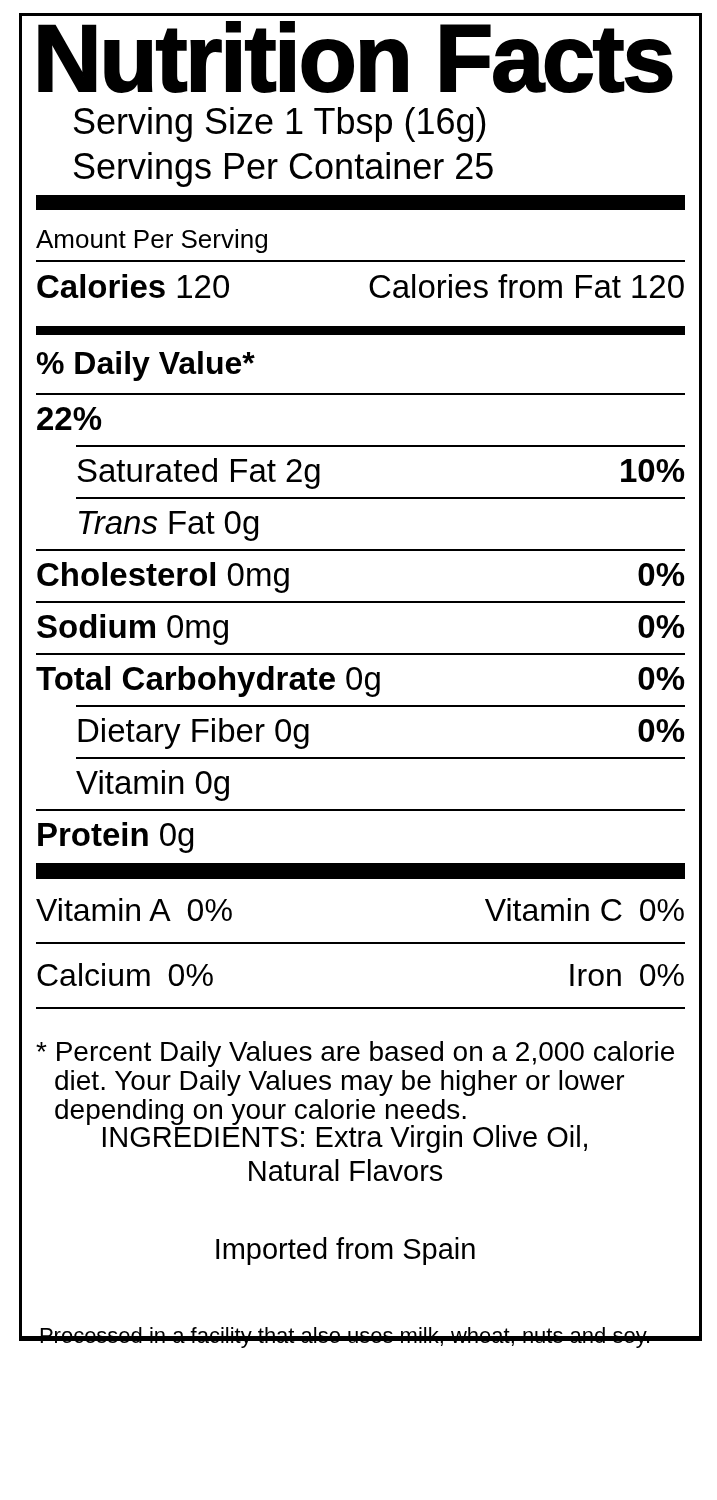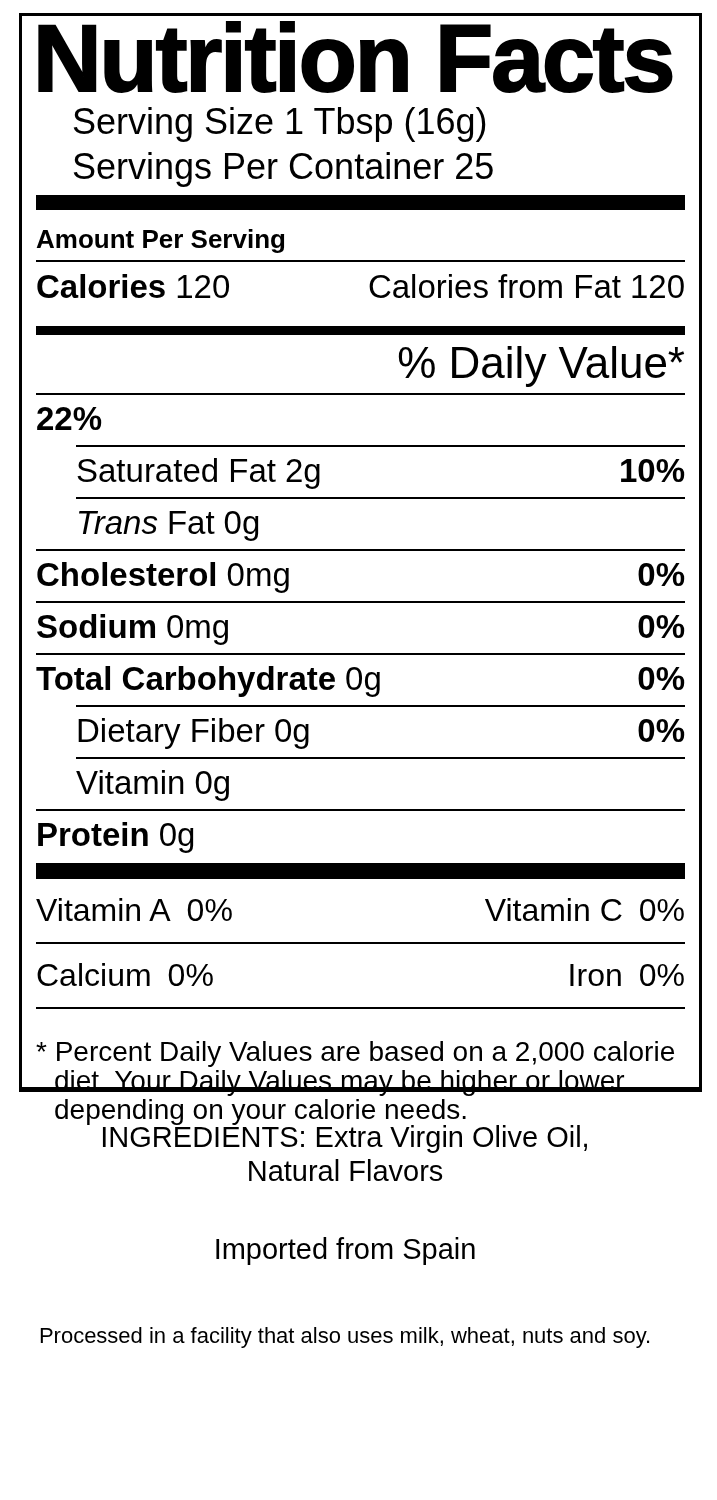--- a/index.html
+++ b/index.html
@@ -1,35 +1,35 @@
 <!DOCTYPE html>
 <html><head>
 <meta charset="utf-8">
 <style>
   html,body{margin:0;padding:0;background:#fff;}
   .page{position:relative;width:717px;height:1500px;background:#fff;overflow:hidden;
         font-family:"Liberation Sans","DejaVu Sans",sans-serif;color:#000;}
-  .nf-box{position:absolute;left:19px;top:13px;width:683px;height:1079px;box-sizing:border-box;
+  .nf-box{position:absolute;left:19px;top:13px;width:683px;height:1328px;box-sizing:border-box;
           border:3px solid #000;border-bottom-width:5px;padding:0 14px;background:#fff;}
   .nf-title{font-size:95px;font-weight:bold;letter-spacing:-2px;line-height:0.85;
             margin:2px 0 0 -3px;white-space:nowrap;-webkit-text-stroke:2px #000;}
   .serving{font-size:36px;line-height:45px;white-space:nowrap;margin-left:36px;}
   .bar{background:#000;}
   .bar.b1{height:15px;margin-top:6px;}
   .bar.b2{height:9px;}
   .bar.b3{height:16px;margin-top:2px;}
-  .aps{font-size:26px;font-weight:bold;line-height:30px;margin-top:14px;padding-bottom:6px;}
+  .aps{font-size:26px;font-weight:normal;line-height:30px;margin-top:14px;padding-bottom:6px;}
   .rule{height:2px;background:#000;}
   .rule.indent{margin-left:40px;}
   .cal-row{display:flex;justify-content:space-between;align-items:baseline;
            font-size:33px;line-height:38px;padding:6px 0 20px;}
   .b{font-weight:bold;}
   .it{font-style:italic;}
   .amt{margin-left:9px;}
-  .dv-head{font-size:44px;font-weight:normal;line-height:36px;text-align:right;padding:10px 0 12px;}
+  .dv-head{font-size:32px;font-weight:bold;line-height:36px;padding:10px 0 12px;}
   .nrow{display:flex;justify-content:space-between;align-items:baseline;
         font-size:33px;line-height:38px;padding:5px 0 7px;}
   .nrow.ind{padding-left:40px;}
   .dv{font-weight:bold;}
   .vrow{display:flex;justify-content:space-between;align-items:flex-end;
         font-size:32px;line-height:37px;padding:13px 0;}
   .vval{margin-left:16px;}
   .footnote{font-size:28px;line-height:29px;padding:8px 0 0 18px;text-indent:-18px;margin-top:20px;}
   .below{position:absolute;left:0;top:1120px;width:690px;text-align:center;}
   .ing-line{font-size:29px;line-height:34px;}

